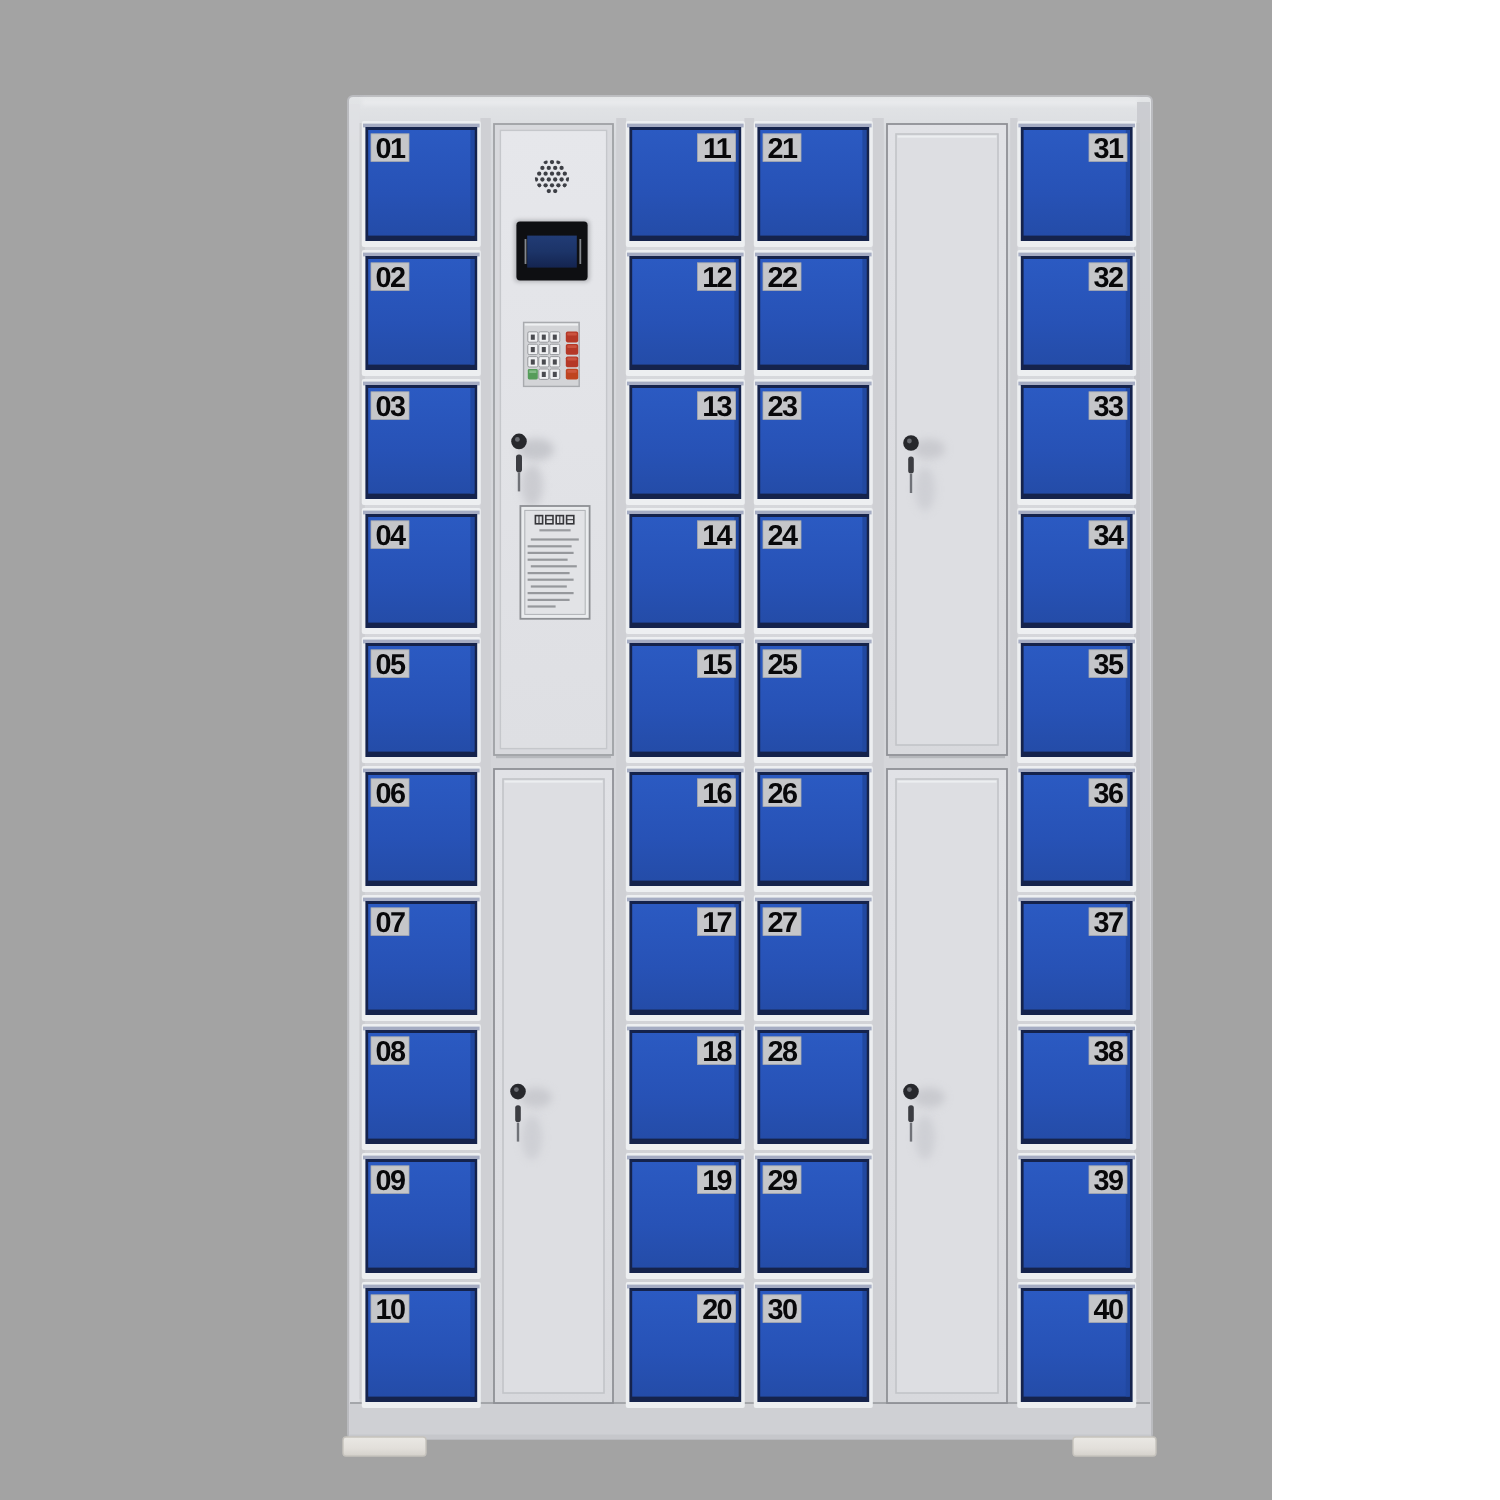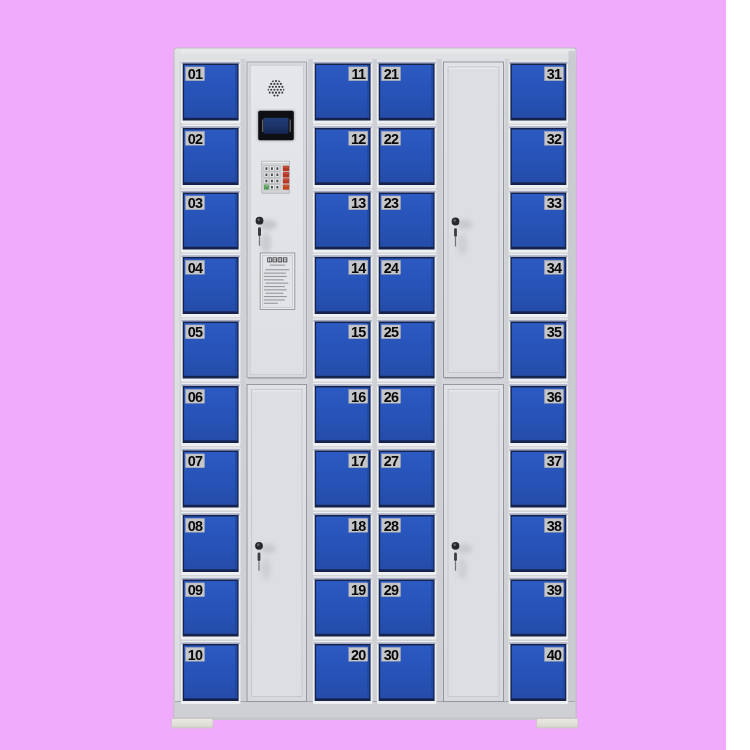--- a/index.html
+++ b/index.html
@@ -1,16 +1,16 @@
 <!DOCTYPE html>
 <html><head>
 <meta charset="utf-8">
 <style>
   html,body { margin:0; padding:0; background:#ffffff; }
-  .stage { position:relative; width:726px; height:750px; background:#f0abfc; overflow:hidden; filter: blur(0.38px); }
+  .stage { position:relative; width:636px; height:750px; background:#a3a3a3; overflow:hidden; filter: blur(0.38px); }
   svg { display:block; }
   text { font-family:"Liberation Sans", sans-serif; }
 </style>
 </head>
 <body>
 <div class="stage">
 <svg width="750" height="750" viewBox="0 0 750 750" xmlns="http://www.w3.org/2000/svg">
 <defs>
   <linearGradient id="bodyG" x1="0" y1="0" x2="0" y2="1">
     <stop offset="0" stop-color="#e3e5e7"></stop>

